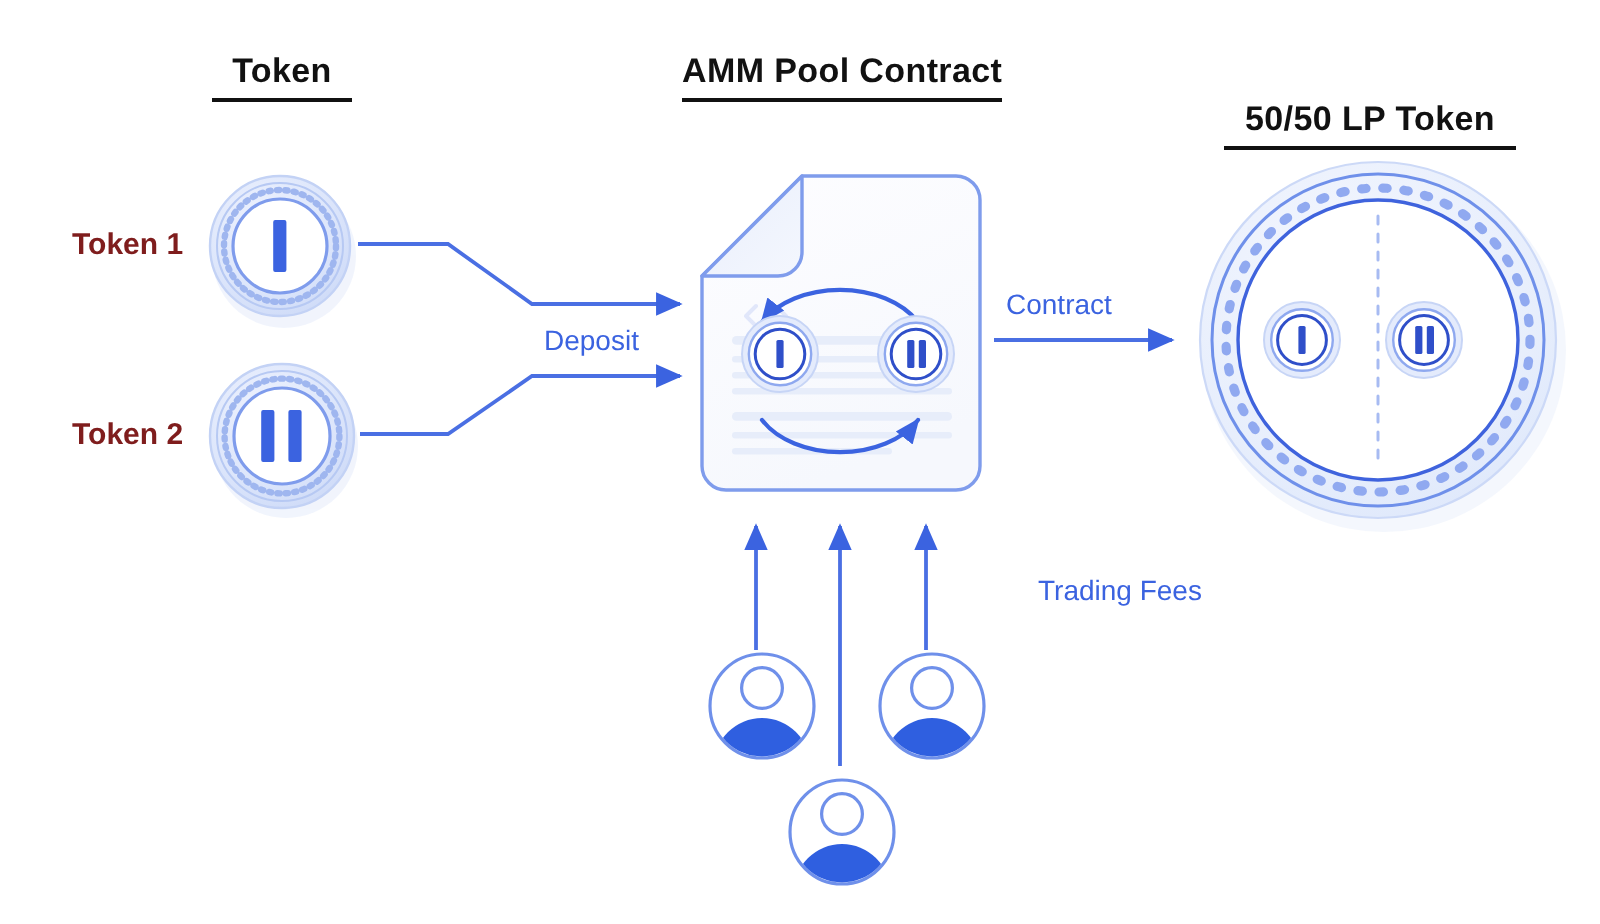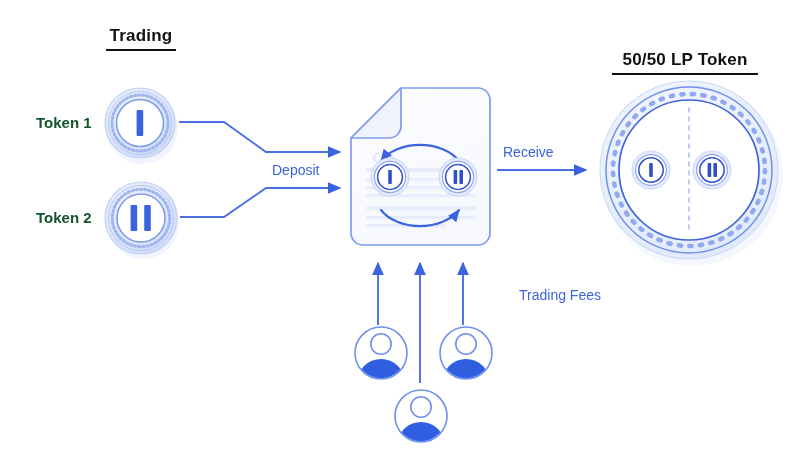--- a/index.html
+++ b/index.html
@@ -12,47 +12,50 @@
   .heading{
     position:absolute;font-weight:bold;color:#111111;
     font-size:17px;letter-spacing:.2px;white-space:nowrap;
     text-align:center;
   }
   .heading .ul{
     display:block;border-bottom:2px solid #111111;
     padding-bottom:3px;
   }
   .token-label{
-    position:absolute;font-weight:bold;color:#14532d;font-size:15px;
+    position:absolute;font-weight:bold;color:#7f1d1d;font-size:15px;
     white-space:nowrap;
   }
   .flow-label{
     position:absolute;color:#3b63e0;font-size:14px;white-space:nowrap;
   }
   svg.layer{position:absolute;left:0;top:0;width:800px;height:462px;overflow:visible;}
 </style>
 </head>
 <body>
 
 <div id="stage">
 
   <div class="heading" style="left:106px;top:26px;width:70px;">
-    <span class="ul">Trading</span>
+    <span class="ul">Token</span>
   </div>
 
+  <div class="heading" style="left:341px;top:26px;width:160px;">
+    <span class="ul">AMM Pool Contract</span>
+  </div>
 
   <div class="heading" style="left:612px;top:26px;width:146px;margin-top:24px;">
     <span class="ul">50/50 LP Token</span>
   </div>
 
   <div class="token-label" style="left:36px;top:114px;">Token 1</div>
   <div class="token-label" style="left:36px;top:209px;">Token 2</div>
 
   <div class="flow-label" style="left:272px;top:162px;text-align:right;">Deposit</div>
-  <div class="flow-label" style="left:503px;top:144px;">Receive</div>
+  <div class="flow-label" style="left:503px;top:144px;">Contract</div>
   <div class="flow-label" style="left:475px;top:287px;margin-left:44px;">Trading Fees</div>
 
   <svg class="layer" viewBox="0 0 800 462">
     <defs>
       <marker id="arrowBlue" viewBox="0 0 10 10" refX="9" refY="5" markerWidth="7" markerHeight="7" orient="auto-start-reverse">
         <path d="M0,0.6 L10,5 L0,9.4 z" fill="#3b63e0"></path>
       </marker>
       <marker id="arrowBlueSm" viewBox="0 0 10 10" refX="9" refY="5" markerWidth="6" markerHeight="6" orient="auto-start-reverse">
         <path d="M0,0.8 L10,5 L0,9.2 z" fill="#3b63e0"></path>
       </marker>

